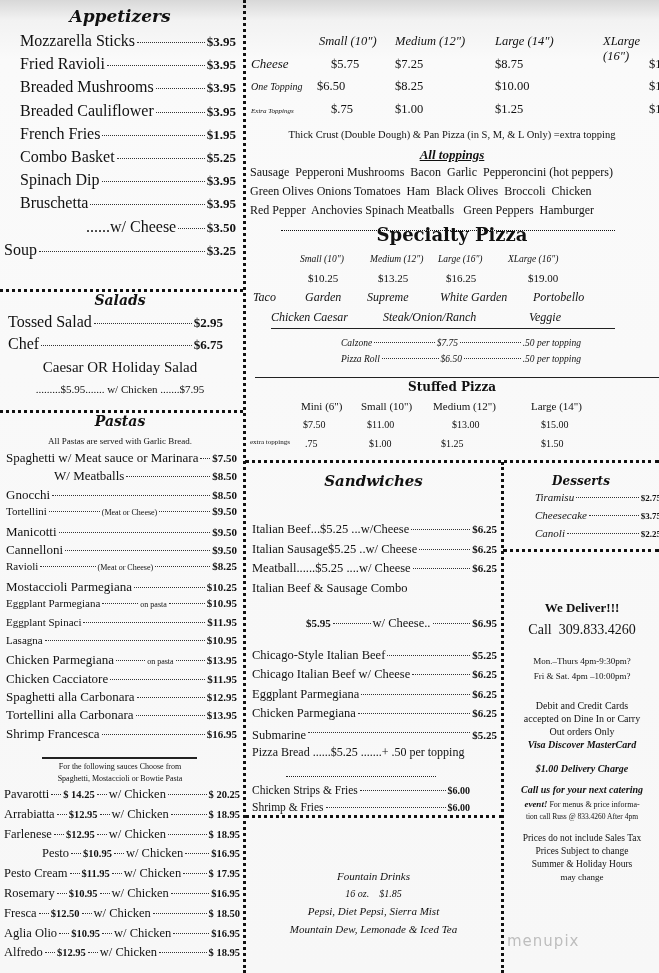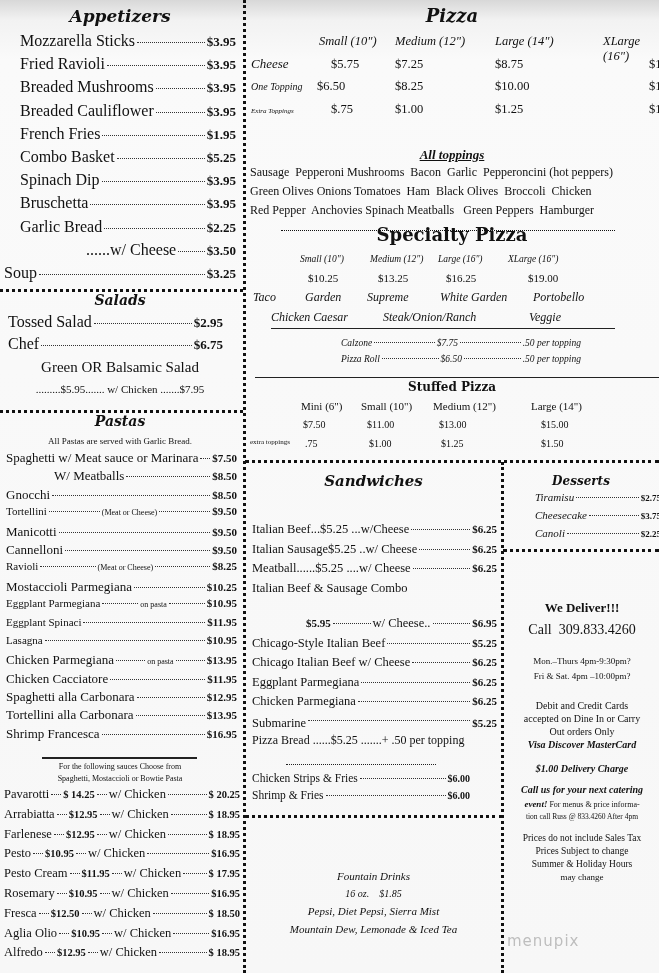--- a/index.html
+++ b/index.html
@@ -78,25 +78,20 @@
         <div style="font-size:16px;height:23.2px;padding-left:20px;" class="row">
           <span class="name">Spinach Dip</span>
           <span class="leader"></span>
           <span style="font-size:13px;" class="price">$3.95</span>
         </div>
         <div style="font-size:16px;height:23.2px;padding-left:20px;" class="row">
           <span class="name">Bruschetta</span>
           <span class="leader"></span>
           <span style="font-size:13px;" class="price">$3.95</span>
         </div>
-        <div style="font-size:16px;height:23.2px;padding-left:20px;" class="row">
-          <span class="name">Garlic Bread</span>
-          <span class="leader"></span>
-          <span style="font-size:13px;" class="price">$2.25</span>
-        </div>
         <div style="font-size:16px;height:23.2px;padding-left:86px;" class="row">
           <span class="name">......w/ Cheese</span>
           <span class="leader"></span>
           <span style="font-size:13px;" class="price">$3.50</span>
         </div>
         <div style="font-size:16px;height:23.2px;padding-left:4px;" class="row">
           <span class="name">Soup</span>
           <span class="leader"></span>
           <span style="font-size:13px;" class="price">$3.25</span>
         </div>
@@ -110,21 +105,21 @@
           <span class="name">Tossed Salad</span>
           <span class="leader"></span>
           <span style="font-size:13px;" class="price">$2.95</span>
         </div>
         <div style="font-size:16px;height:22px;" class="row">
           <span class="name">Chef</span>
           <span class="leader"></span>
           <span style="font-size:13px;" class="price">$6.75</span>
         </div>
       </div>
-    <div class="center" style="position:absolute;left:0;width:240px;top:359px;font-family:'Liberation Serif',serif;font-size:15px;">Green OR Balsamic Salad</div>
+    <div class="center" style="position:absolute;left:0;width:240px;top:359px;font-family:'Liberation Serif',serif;font-size:15px;">Caesar OR Holiday Salad</div>
     <div class="center" style="position:absolute;left:0;width:240px;top:383px;font-family:'Liberation Serif',serif;font-size:11px;">.........$5.95....... w/ Chicken .......$7.95</div>
 
     <div class="hdots" style="left:0;top:410px;width:243px;"></div>
 
     <div class="section-title" style="position:absolute;left:0;width:240px;top:413px;font-size:14px;">Pastas</div>
     <div class="small-note" style="position:absolute;left:0;width:240px;top:436px;">All Pastas are served with Garlic Bread.</div>
     <div id="pasta-list" style="position:absolute;left:6px;top:450px;width:231px;">
         <div style="font-size:13px;height:18.4px;" class="row">
           <span class="name">Spaghetti w/ Meat sauce or Marinara</span>
           <span class="leader"></span>
@@ -239,21 +234,21 @@
         </div>
         <div style="font-size:12.5px;height:19.8px;" class="row">
           <span>Farlenese</span>
           <span style="flex:0 0 10px;" class="leader"></span>
           <span style="font-size:10.5px;font-weight:bold;">$12.95</span>
           <span style="flex:0 0 10px;" class="leader"></span>
           <span>w/ Chicken</span>
           <span class="leader"></span>
           <span style="font-size:10.5px;font-weight:bold;">$ 18.95</span>
         </div>
-        <div style="font-size:12.5px;height:19.8px;" class="row">
+        <div style="font-size:12.5px;height:19.8px;margin-left:38px;" class="row">
           <span>Pesto</span>
           <span style="flex:0 0 10px;" class="leader"></span>
           <span style="font-size:10.5px;font-weight:bold;">$10.95</span>
           <span style="flex:0 0 10px;" class="leader"></span>
           <span>w/ Chicken</span>
           <span class="leader"></span>
           <span style="font-size:10.5px;font-weight:bold;">$16.95</span>
         </div>
         <div style="font-size:12.5px;height:19.8px;" class="row">
           <span>Pesto Cream</span>
@@ -300,21 +295,20 @@
           <span class="leader"></span>
           <span style="font-size:10.5px;font-weight:bold;">$ 18.95</span>
         </div>
       </div>
 
     <div class="vdots" style="left:243px;top:0;height:973px;"></div>
   </div>
 
   <div class="col-right">
 
-    <div class="section-title" style="position:absolute;left:0;width:414px;top:5px;font-size:18px;">Pizza</div>
 
     <div id="pizza-grid" style="position:absolute;left:6px;top:34px;width:408px;">
         <div style="display:grid;grid-template-columns:60px 84px 100px 108px 60px;font-style:italic;font-size:12.5px;height:22px;font-family:&quot;Liberation Serif&quot;,serif;">
           <span></span>
           <span style="margin-left:8px;">Small (10")</span>
           <span>Medium (12")</span>
           <span>Large (14")</span>
           <span>XLarge (16")</span>
         </div>
         <div style="display:grid;grid-template-columns:60px 84px 100px 108px 60px;height:23px;align-items:baseline;font-family:&quot;Liberation Serif&quot;,serif;">
@@ -333,20 +327,21 @@
         </div>
         <div style="display:grid;grid-template-columns:60px 84px 100px 108px 60px;height:23px;align-items:baseline;font-family:&quot;Liberation Serif&quot;,serif;">
           <span style="font-style:italic;font-size:7px;white-space:nowrap;">Extra Toppings</span>
           <span style="font-size:12.5px;margin-left:20px;">$.75</span>
           <span style="font-size:12.5px;">$1.00</span>
           <span style="font-size:12.5px;">$1.25</span>
           <span style="font-size:12.5px;margin-left:46px;">$1.50</span>
         </div>
       </div>
 
+    <div class="center" style="position:absolute;left:0;width:414px;top:129px;font-family:'Liberation Serif',serif;font-size:10.5px;">Thick Crust (Double Dough) &amp; Pan Pizza (in S, M, &amp; L Only) =extra topping</div>
 
     <div class="center u italic" style="position:absolute;left:0;width:414px;top:147px;font-family:'Liberation Serif',serif;font-size:13px;font-weight:bold;">All toppings</div>
     <div id="toppings-lines" style="position:absolute;left:5px;top:165px;width:414px;">
         <div style="font-family:&quot;Liberation Serif&quot;,serif;font-size:12px;height:19px;white-space:pre;">Sausage  Pepperoni Mushrooms  Bacon  Garlic  Pepperoncini (hot peppers)</div>
         <div style="font-family:&quot;Liberation Serif&quot;,serif;font-size:12px;height:19px;white-space:pre;">Green Olives Onions Tomatoes  Ham  Black Olives  Broccoli  Chicken</div>
         <div style="font-family:&quot;Liberation Serif&quot;,serif;font-size:12px;height:19px;white-space:pre;">Red Pepper  Anchovies Spinach Meatballs   Green Peppers  Hamburger</div>
       </div>
 
     <div class="hdots" style="left:36px;top:230px;width:334px;border-top-width:1px;"></div>
 
@@ -404,21 +399,21 @@
           <span></span>
           <span>Mini (6")</span>
           <span>Small (10")</span>
           <span>Medium (12")</span>
           <span>Large (14")</span>
         </div>
         <div style="display:grid;grid-template-columns:56px 60px 72px 98px 80px;font-size:10px;height:19px;font-family:&quot;Liberation Serif&quot;,serif;">
           <span></span>
           <span style="padding-left:2px;">$7.50</span>
           <span style="padding-left:6px;">$11.00</span>
-          <span style="padding-left:6px;">$13.00</span>
+          <span style="padding-left:6px;margin-left:13px;">$13.00</span>
           <span style="padding-left:10px;">$15.00</span>
         </div>
         <div style="display:grid;grid-template-columns:56px 60px 72px 98px 80px;font-size:10px;font-family:&quot;Liberation Serif&quot;,serif;">
           <span style="font-size:7px;padding-left:5px;white-space:nowrap;">extra toppings</span>
           <span style="padding-left:4px;">.75</span>
           <span style="padding-left:8px;">$1.00</span>
           <span style="padding-left:8px;">$1.25</span>
           <span style="padding-left:10px;">$1.50</span>
         </div>
       </div>
@@ -443,21 +438,21 @@
           <span style="font-size:11px;" class="price">$6.25</span>
         </div>
         <div style="font-family:&quot;Liberation Serif&quot;,serif;font-size:12.5px;height:19.5px;">Italian Beef &amp; Sausage Combo</div>
         <div style="font-size:12.5px;height:19.5px;padding-left:54px;margin-top:16px;" class="row">
           <span style="font-size:11px;font-weight:bold;" class="name">$5.95</span>
           <span class="leader"></span>
           <span class="mid">w/ Cheese..</span>
           <span class="leader"></span>
           <span style="font-size:11px;" class="price">$6.95</span>
         </div>
-        <div style="font-size:12.5px;height:19.5px;" class="row">
+        <div style="font-size:12.5px;height:19.5px;margin-top:12px;" class="row">
           <span class="name">Chicago-Style Italian Beef</span>
           <span class="leader"></span>
           <span style="font-size:11px;" class="price">$5.25</span>
         </div>
         <div style="font-size:12.5px;height:19.5px;" class="row">
           <span class="name">Chicago Italian Beef w/ Cheese</span>
           <span class="leader"></span>
           <span style="font-size:11px;" class="price">$6.25</span>
         </div>
         <div style="font-size:12.5px;height:19.5px;" class="row">

